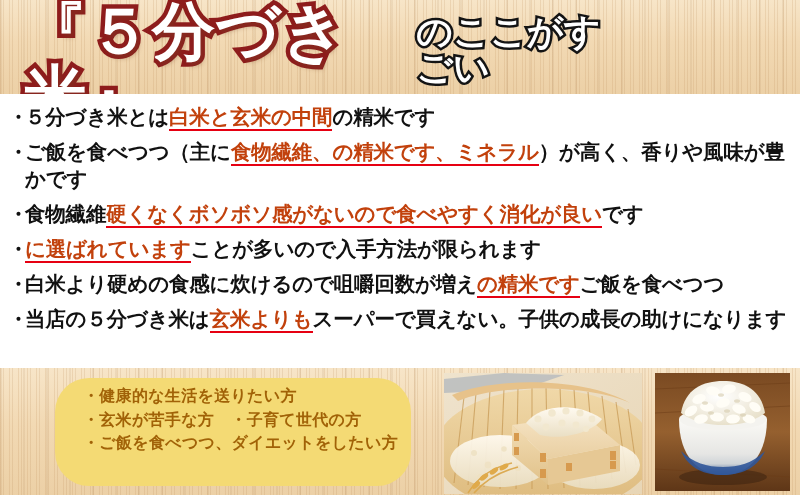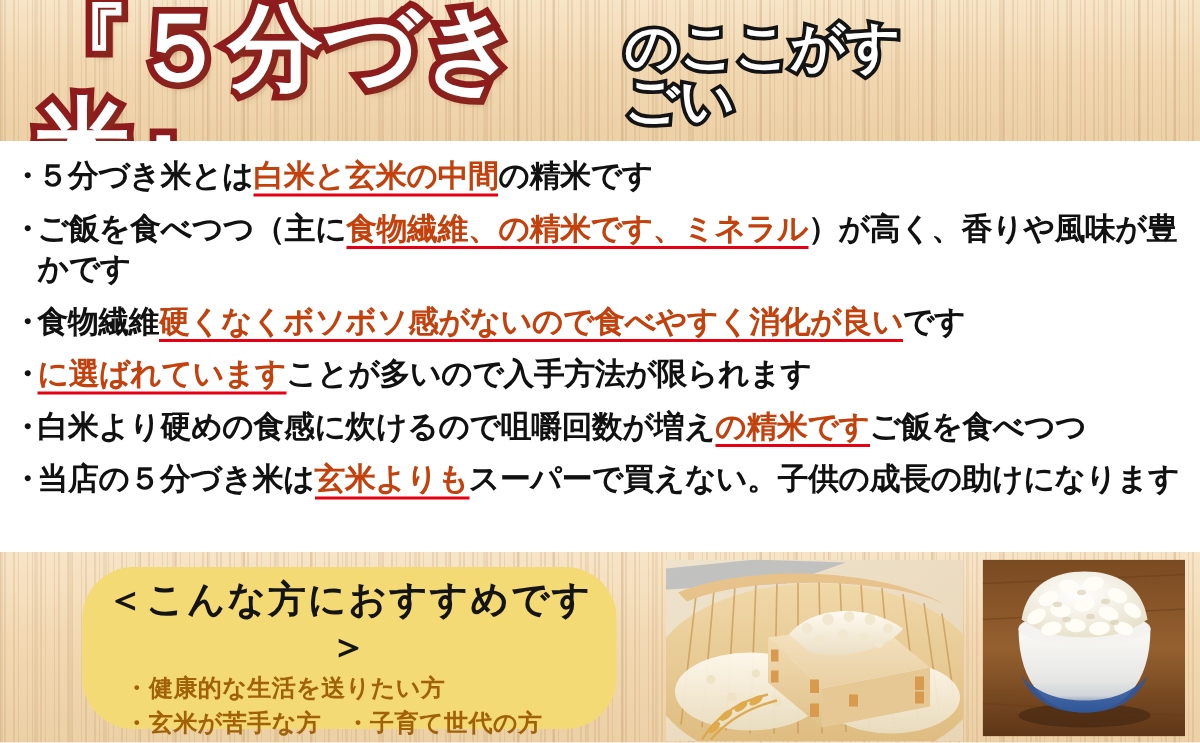--- a/index.html
+++ b/index.html
@@ -148,21 +148,20 @@
     </div>
     <div class="bullet">
       <span class="dot">・</span>
       <span class="txt"><span>当店の５分づき米は</span><span class="hl">玄米よりも</span><span>スーパーで買えない。子供の成長の助けになります</span></span>
     </div>
   </div>
 
 <div class="wood" id="footer-wood"></div>
 
 <div id="rec-panel">
-  <div id="rec-heading">＜こんな方におすすめです＞</div>
   <div id="rec-items">
       <div class="rec-item">・健康的な生活を送りたい方</div>
       <div class="rec-item">・玄米が苦手な方　・子育て世代の方</div>
       <div class="rec-item">・ご飯を食べつつ、ダイエットをしたい方</div>
     </div>
 </div>
 
 <div class="photo" id="photo-masu">
   <svg viewBox="0 0 198 121" preserveAspectRatio="none">
     <defs>

